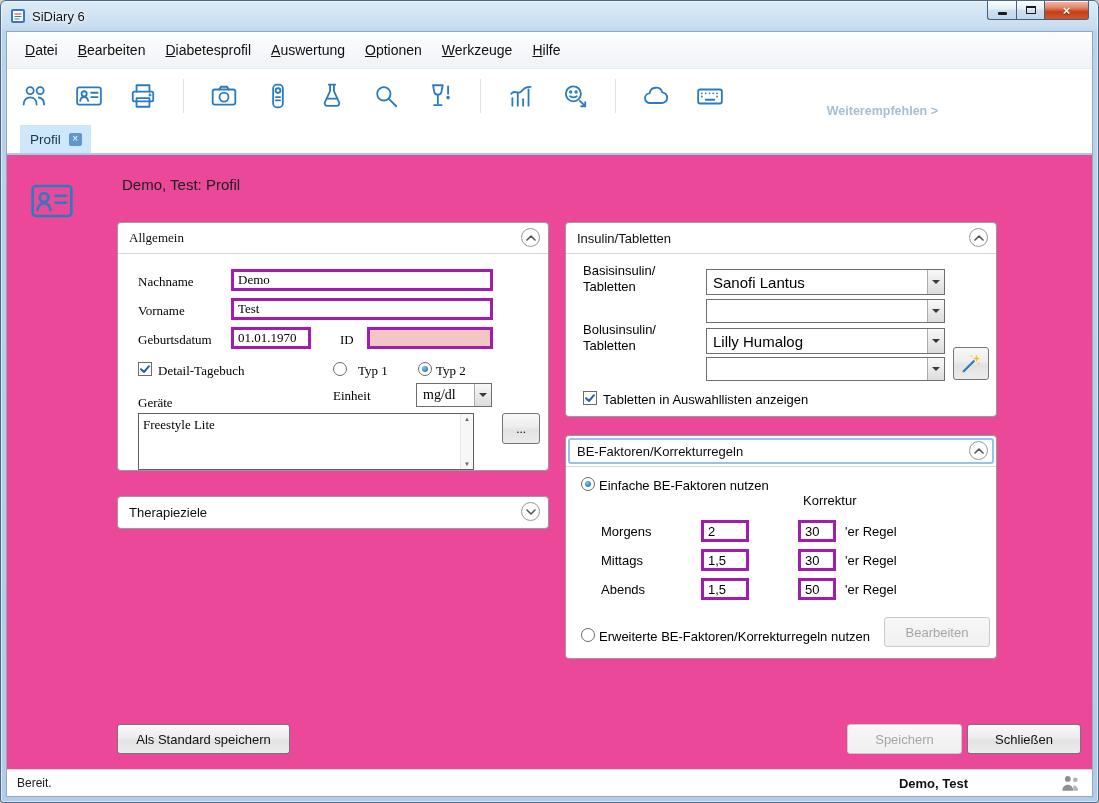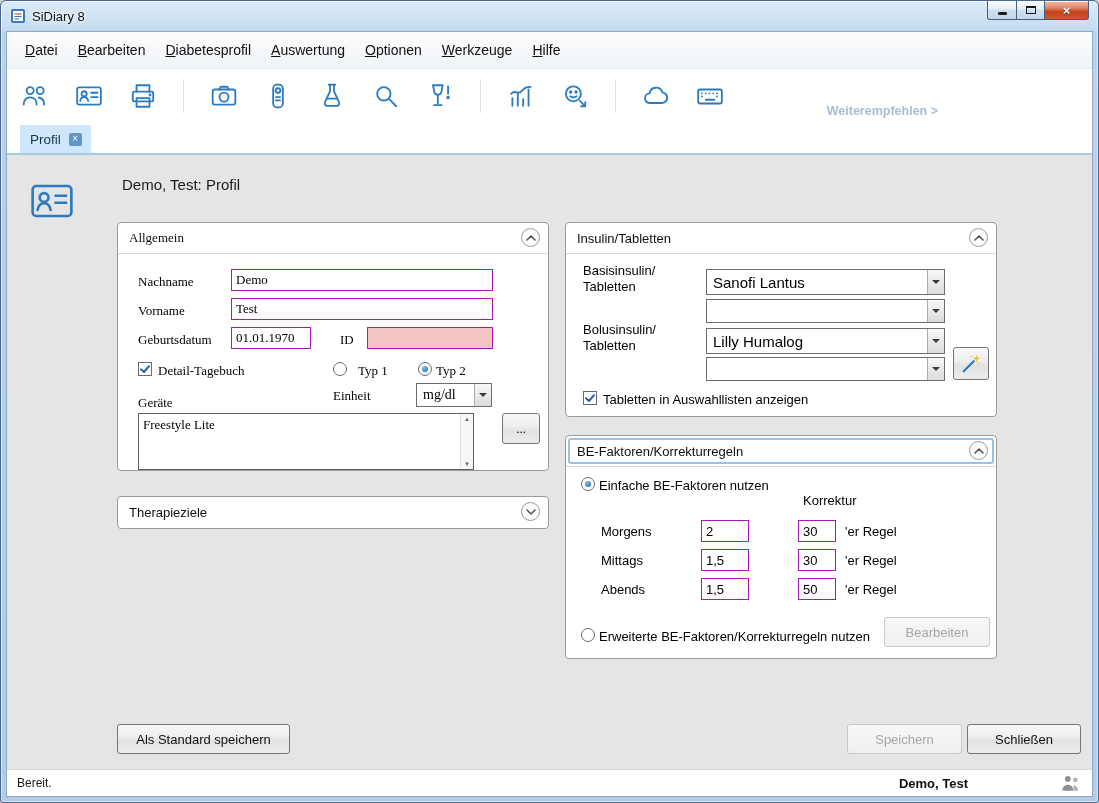--- a/index.html
+++ b/index.html
@@ -40,38 +40,38 @@
   .tsep { width:1px; height:34px; background:#dde3e9; }
   .ic path,.ic circle,.ic rect,.ic line { stroke:#2b7bc0; fill:none; stroke-width:1.7; stroke-linecap:round; stroke-linejoin:round; }
   .recommend { position:absolute; right:154px; bottom:5px; font-size:12.5px; font-weight:bold; color:#a6bfd4; cursor:pointer; }
 
   .tabbar { height:32px; background:#fff; border-bottom:2px solid #a5cbe9; display:flex; align-items:flex-end; padding-left:13px; }
   .tab { height:28px; background:#cfe7fa; display:flex; align-items:center; gap:8px; padding:0 9px 0 10px;
     font-size:13.5px; color:#16344f; cursor:default; }
   .tab-close { width:13px; height:13px; background:#5f97cd; border-radius:2px; color:#fff;
     font-size:10px; line-height:12px; text-align:center; cursor:pointer; }
 
-  .content { flex:1; position:relative; background:#e5e5e5; }
+  .content { flex:1; position:relative; background:#ec4899; }
 
   .page-title { position:absolute; left:115px; top:21px; font-size:15px; color:#1c1c1c; }
   .bigicon { position:absolute; left:22px; top:24px; }
 
   
   .gb { position:absolute; border:1px solid #9a9a9a; border-radius:4px; background:#fff; }
   .gb-header { height:31px; display:flex; align-items:center; padding:0 11px; font-size:13px; color:#0e0e0e; position:relative; }
   .gb.open > .gb-header { border-bottom:1px solid #d8d8d8; }
   .gb-toggle { position:absolute; right:8px; top:5px; width:19px; height:19px; border:1px solid #9a9a9a; border-radius:50%;
     background:#fdfdfd; display:flex; align-items:center; justify-content:center; cursor:pointer; }
   .chev path { stroke:#555; stroke-width:1.6; fill:none; stroke-linecap:round; stroke-linejoin:round; }
   .focus-ring { position:absolute; left:2px; right:2px; top:2px; bottom:2px; border:2px solid #9ac1e6; border-radius:3px; pointer-events:none; }
 
   
   .lbl { position:absolute; font-size:13px; color:#000; white-space:nowrap; }
   .lbl.two { white-space:pre-line; line-height:16px; }
-  .tinput { position:absolute; height:22px; border:1px solid #a21caf; padding:0 4px; font-size:13px;
+  .tinput { position:absolute; height:22px; border:3px solid #a21caf; padding:0 4px; font-size:13px;
     font-family:inherit; background:#fff; }
   .tinput.pink { background:#f4c6c3; }
   .cb { position:absolute; width:14px; height:14px; border:1px solid #6b6b6b; background:#fff;
     display:flex; align-items:center; justify-content:center; cursor:pointer; }
   .ck path { stroke:#2d5fae; stroke-width:2; fill:none; stroke-linecap:round; stroke-linejoin:round; }
   .radio { position:absolute; width:14px; height:14px; border:1px solid #6b6b6b; border-radius:50%; background:#fff; cursor:pointer; }
   .radio.sel::after { content:""; position:absolute; left:3px; top:3px; right:3px; bottom:3px; border-radius:50%;
     background:radial-gradient(circle at 35% 30%, #7fc2e8, #2f7cb8 75%); }
   .combo { position:absolute; border:1px solid #6e6e6e; background:#fff; display:flex; align-items:stretch; cursor:pointer; }
   .cval { flex:1; display:flex; align-items:center; padding:0 6px; font-size:15px; color:#000; white-space:nowrap; overflow:hidden; }
@@ -98,21 +98,21 @@
 <div class="window">
 
   <div class="titlebar">
     <svg width="16" height="16" viewBox="0 0 16 16">
       <rect x="1" y="1" width="14" height="14" rx="2" fill="#3a78c2"></rect>
       <rect x="3" y="3" width="10" height="10" fill="#fff"></rect>
       <line x1="4.5" y1="6" x2="11.5" y2="6" stroke="#c03030" stroke-width="1"></line>
       <line x1="4.5" y1="8.5" x2="11.5" y2="8.5" stroke="#3a78c2" stroke-width="1"></line>
       <line x1="4.5" y1="11" x2="9.5" y2="11" stroke="#3a78c2" stroke-width="1"></line>
     </svg>
-    <span class="title">SiDiary 8</span>
+    <span class="title">SiDiary 6</span>
     <div class="win-buttons">
       <div class="win-btn min">
           <span class="glyph-min"></span>
         </div>
       <div class="win-btn max">
           <span class="glyph-max"></span>
         </div>
       <div class="win-btn closeb">
           <span class="glyph-close">×</span>
         </div>

